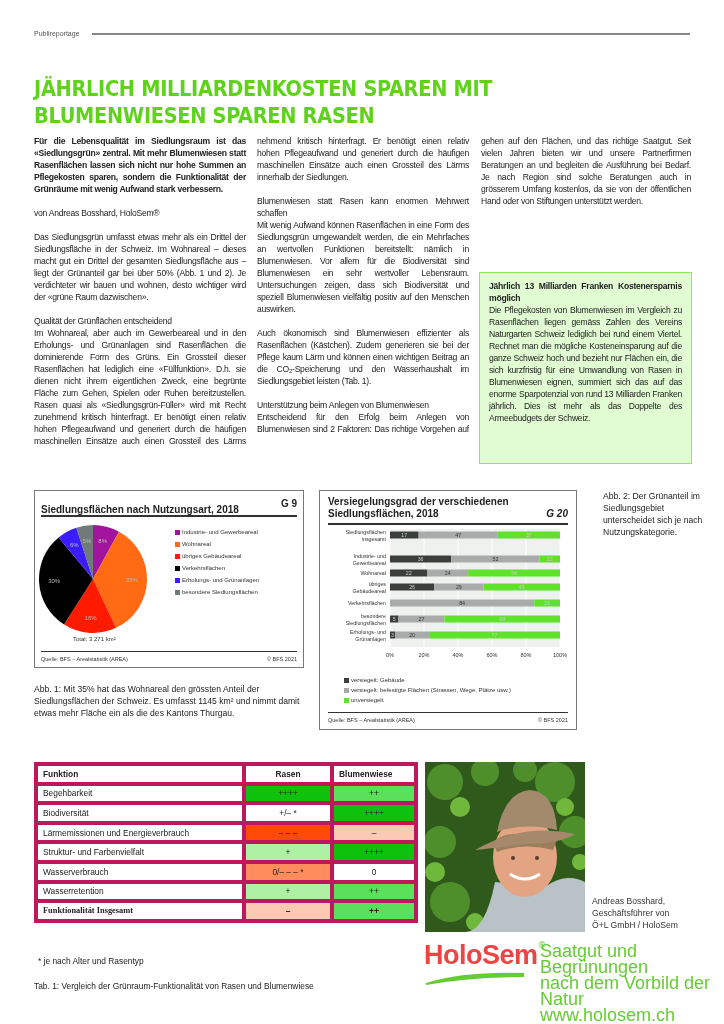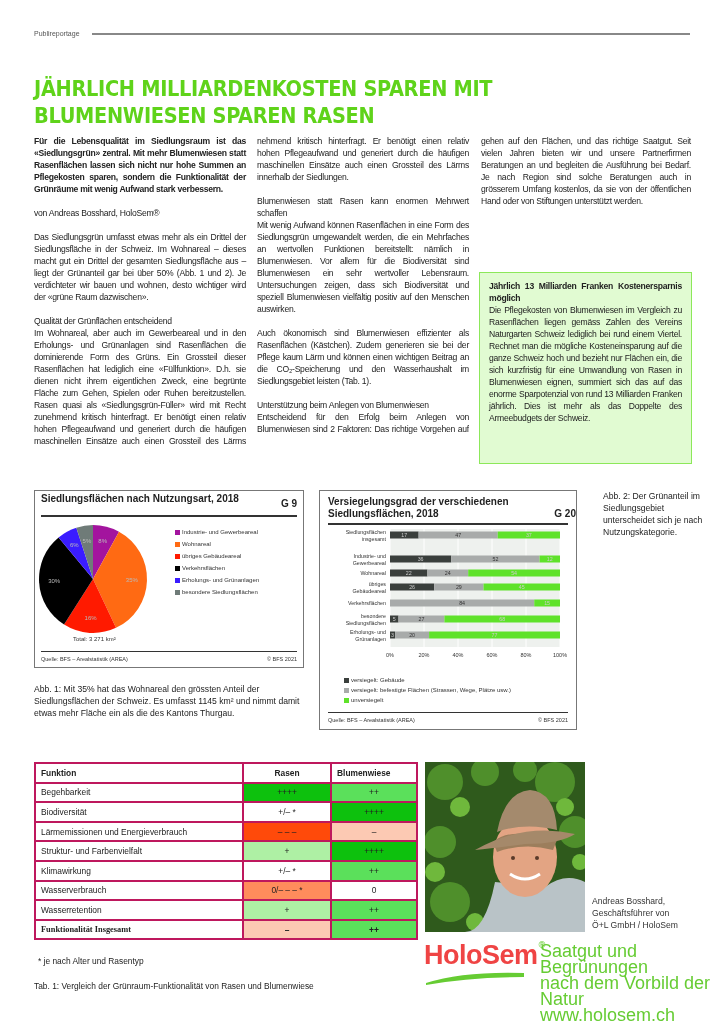--- a/index.html
+++ b/index.html
@@ -17,21 +17,21 @@
 .fig{border:1px solid #777;background:#fff}
 .fig1{left:34px;top:490px;width:270px;height:178px}
 .fig2{left:319px;top:490px;width:258px;height:240px}
 .figtitle{font-family:"Liberation Sans",sans-serif;font-weight:bold;font-size:10px;color:#222}
 .figrule{height:1.5px;background:#333}
 .src{font-family:"Liberation Sans",sans-serif;font-size:5.5px;color:#333}
 .legend-item{font-family:"Liberation Sans",sans-serif;font-size:6px;color:#333;display:flex;align-items:center;height:12px}
 .legend-item .sw{width:5px;height:5px;margin-right:2px}
 .caption{font-family:"Liberation Sans",sans-serif;font-size:8.6px;line-height:12px;color:#222}
 table.ft{border-collapse:collapse;font-family:"Liberation Sans",sans-serif;font-size:8.4px}
-table.ft td,table.ft th{border:2px solid #be185d;height:19.6px;padding:0 5px}
+table.ft td,table.ft th{border:4px solid #be185d;height:19.6px;padding:0 5px}
 table.ft th{text-align:left;font-weight:bold}
 table.ft td.c{text-align:center}
 .photo{left:425px;top:762px;width:160px;height:170px;overflow:hidden}
 .person-cap{left:592px;top:895px;font-family:"Liberation Sans",sans-serif;font-size:8.6px;line-height:12px;color:#333}
 .logo{left:424px;top:940px}
 .logo-text{font-family:"Liberation Sans",sans-serif;font-weight:bold;font-size:27px;color:#ef4444;letter-spacing:-0.5px}
 .slogan{left:540px;top:943px;font-family:"Liberation Sans",sans-serif;font-size:18px;line-height:16px;color:#66cc33}
 </style>
 </head>
 <body>
@@ -63,21 +63,21 @@
 <div class="col" style="left:481px;top:135px;width:210px;">
   <p>gehen auf den Flächen, und das richtige Saatgut. Seit vielen Jahren bieten wir und unsere Partnerfirmen Beratungen an und begleiten die Ausführung bei Bedarf. Je nach Region sind solche Beratungen auch in grösserem Umfang kostenlos, da sie von der öffentlichen Hand oder von Stiftungen unterstützt werden.</p>
 </div>
 
 <div class="abs box">
   <div class="bh">Jährlich 13 Milliarden Franken Kostenersparnis möglich</div>
   <div>Die Pflegekosten von Blumenwiesen im Vergleich zu Rasenflächen liegen gemäss Zahlen des Vereins Naturgarten Schweiz lediglich bei rund einem Viertel. Rechnet man die mögliche Kosteneinsparung auf die ganze Schweiz hoch und bezieht nur Flächen ein, die sich kurzfristig für eine Umwandlung von Rasen in Blumenwiesen eignen, summiert sich das auf das enorme Sparpotenzial von rund 13 Milliarden Franken jährlich. Dies ist mehr als das Doppelte des Armeebudgets der Schweiz.</div>
 </div>
 
 <div class="abs fig fig1">
-  <div class="abs figtitle" style="left:6px;top:2px;">Siedlungsflächen nach Nutzungsart, 2018</div>
+  <div class="abs figtitle" style="left:6px;top:13px;">Siedlungsflächen nach Nutzungsart, 2018</div>
   <div class="abs figtitle" style="right:6px;top:7px;">G 9</div>
   <div class="abs figrule" style="left:6px;right:6px;top:24px;"></div>
   <svg class="abs" style="left:0;top:28px;" width="130" height="120" id="pie-svg">
       <path d="M58 60 L58 6 A54 54 0 0 1 84.01469840149262 12.679439277631367 Z" fill="#a3149e"></path>
       <text x="67.66906281296956" y="24.341486695318828" text-anchor="middle" font-size="6" fill="#bbb" font-family="Liberation Sans, sans-serif">8%</text>
       <path d="M58 60 L84.01469840149262 12.679439277631367 A54 54 0 0 1 80.99208174451392 108.86066083316506 Z" fill="#ff6a13"></path>
       <text x="96.86081506701964" y="63.22125031295763" text-anchor="middle" font-size="6" fill="#bbb" font-family="Liberation Sans, sans-serif">35%</text>
       <path d="M58 60 L80.99208174451392 108.86066083316506 A54 54 0 0 1 29.06535307113417 105.5937079771088 Z" fill="#ff1a00"></path>
       <text x="55.558704600700295" y="100.80327920129119" text-anchor="middle" font-size="6" fill="#bbb" font-family="Liberation Sans, sans-serif">16%</text>
       <path d="M58 60 L29.06535307113417 105.5937079771088 A54 54 0 0 1 23.579104553570765 18.392284890107376 Z" fill="#000000"></path>
@@ -118,21 +118,21 @@
   <div class="abs src" style="left:6px;top:165px;">Quelle: BFS – Arealstatistik (AREA)</div>
   <div class="abs src" style="right:6px;top:165px;">© BFS 2021</div>
 </div>
 <div class="abs caption" style="left:34px;top:683px;width:270px;">Abb. 1: Mit 35% hat das Wohnareal den grössten Anteil der Siedlungsflächen der Schweiz. Es umfasst 1145 km² und nimmt damit etwas mehr Fläche ein als die des Kantons Thurgau.</div>
 
 <div class="abs fig fig2">
   <div class="abs figtitle" style="left:8px;top:5px;line-height:12px">
     <div>Versiegelungsgrad der verschiedenen</div>
     <div>Siedlungsflächen, 2018</div>
   </div>
-  <div class="abs figtitle" style="right:0;top:17px;">G 20</div>
+  <div class="abs figtitle" style="right:8px;top:17px;font-style:italic;">G 20</div>
   <div class="abs figrule" style="left:8px;right:8px;top:32px;"></div>
   <svg class="abs" style="left:0;top:36px;" width="256" height="140" id="bar-svg">
       <rect x="70" y="2" width="170" height="118" fill="#eef1ee"></rect>
       <line x1="70" y1="2" x2="70" y2="120" stroke="#fff" stroke-width="1"></line>
       <text x="70" y="130" text-anchor="middle" font-size="5.5" fill="#333" font-family="Liberation Sans, sans-serif">0%</text>
       <line x1="104" y1="2" x2="104" y2="120" stroke="#fff" stroke-width="1"></line>
       <text x="104" y="130" text-anchor="middle" font-size="5.5" fill="#333" font-family="Liberation Sans, sans-serif">20%</text>
       <line x1="138" y1="2" x2="138" y2="120" stroke="#fff" stroke-width="1"></line>
       <text x="138" y="130" text-anchor="middle" font-size="5.5" fill="#333" font-family="Liberation Sans, sans-serif">40%</text>
       <line x1="172" y1="2" x2="172" y2="120" stroke="#fff" stroke-width="1"></line>
@@ -237,25 +237,20 @@
         <td>Lärmemissionen und Energieverbrauch</td>
         <td class="c" style="background: rgb(255, 74, 10);">– – –</td>
         <td class="c" style="background: rgb(252, 201, 179);">–</td>
       </tr>
       <tr>
         <td>Struktur- und Farbenvielfalt</td>
         <td class="c" style="background: rgb(174, 240, 164);">+</td>
         <td class="c" style="background: rgb(13, 193, 13);">++++</td>
       </tr>
       <tr>
-        <td>Klimawirkung</td>
-        <td class="c" style="background: rgb(255, 255, 255);">+/– *</td>
-        <td class="c" style="background: rgb(91, 224, 91);">++</td>
-      </tr>
-      <tr>
         <td>Wasserverbrauch</td>
         <td class="c" style="background: rgb(255, 140, 92);">0/– – – *</td>
         <td class="c" style="background: rgb(255, 255, 255);">0</td>
       </tr>
       <tr>
         <td>Wasserretention</td>
         <td class="c" style="background: rgb(174, 240, 164);">+</td>
         <td class="c" style="background: rgb(91, 224, 91);">++</td>
       </tr>
       <tr>

